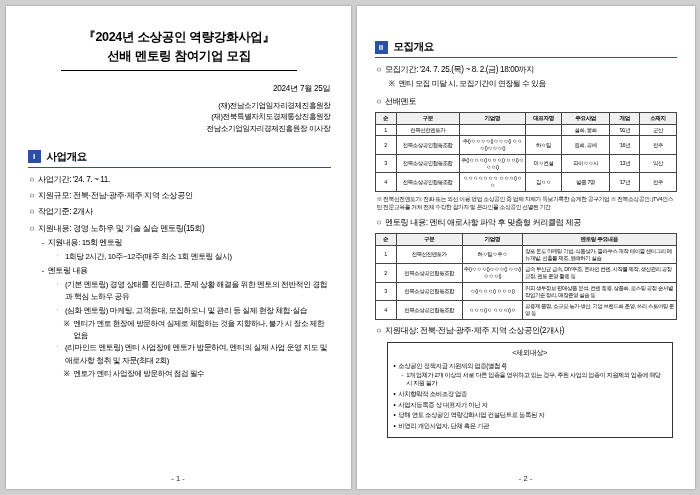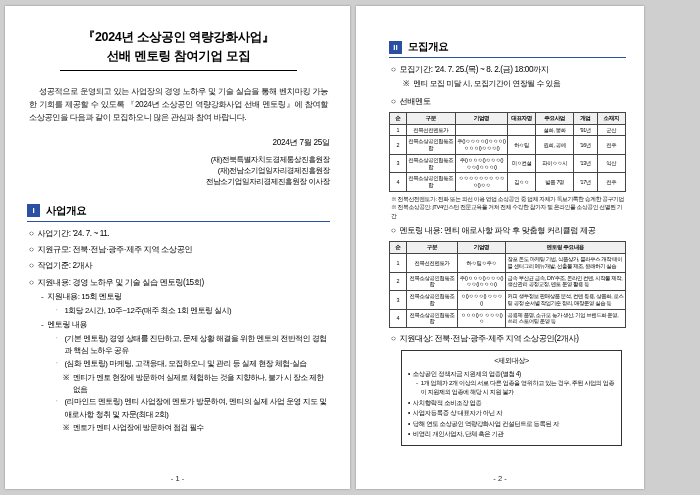--- a/index.html
+++ b/index.html
@@ -14,36 +14,37 @@
     font-family: "Liberation Sans", sans-serif;
   }
   .page-wrap {
     width: 700px;
     height: 495px;
     display: flex;
     background: #cfcfcf;
     box-sizing: border-box;
     padding: 6px 5px;
     gap: 6px;
+    justify-content: center;
   }
   .page {
     background: #ffffff;
     box-sizing: border-box;
     position: relative;
     box-shadow: 0 0 2px rgba(0,0,0,0.35);
   }
   .page-left {
     width: 345px;
     height: 483px;
     padding: 18px 20px 12px 22px;
   }
   .page-right {
-    width: 288px;
+    width: 338px;
     height: 483px;
-    padding: 18px 18px 12px 33px;
+    padding: 18px 18px 12px 18px;
   }
   .doc-title {
     text-align: center;
     font-weight: bold;
     font-size: 12.5px;
     line-height: 1.55;
     letter-spacing: -0.3px;
     margin: 4px 0 0 0;
     color: #000;
   }
@@ -231,27 +232,26 @@
   <div class="page page-left">
 
     <div>
       <div class="doc-title">
         <span>『2024년 소상공인 역량강화사업』</span>
         <span class="t2">선배 멘토링 참여기업 모집</span>
       </div>
       <div class="title-rule"></div>
     </div>
 
-    <p class="intro">성공적으로 운영되고 있는 사업장의 경영 노하우 및 기술 실습을 통해 벤치마킹 가능한 기회를 제공할 수 있도록 『2024년 소상공인 역량강화사업 선배 멘토링』에 참여할 소상공인을 다음과 같이 모집하오니 많은 관심과 참여 바랍니다.</p>
 
     <div class="date-line">2024년 7월 25일</div>
 
     <div class="org-lines">
+      <div>(재)전남소기업일자리경제진흥원장</div>
       <div>(재)전북특별자치도경제통상진흥원장</div>
-      <div>(재)전남소기업일자리경제진흥원장</div>
       <div>전남소기업일자리경제진흥원장 이사장</div>
     </div>
 
     <div class="section-head">
       <div class="section-num">I</div>
       <div class="section-title">사업개요</div>
     </div>
     <div class="section-rule"></div>
 
     <div class="lv1">

